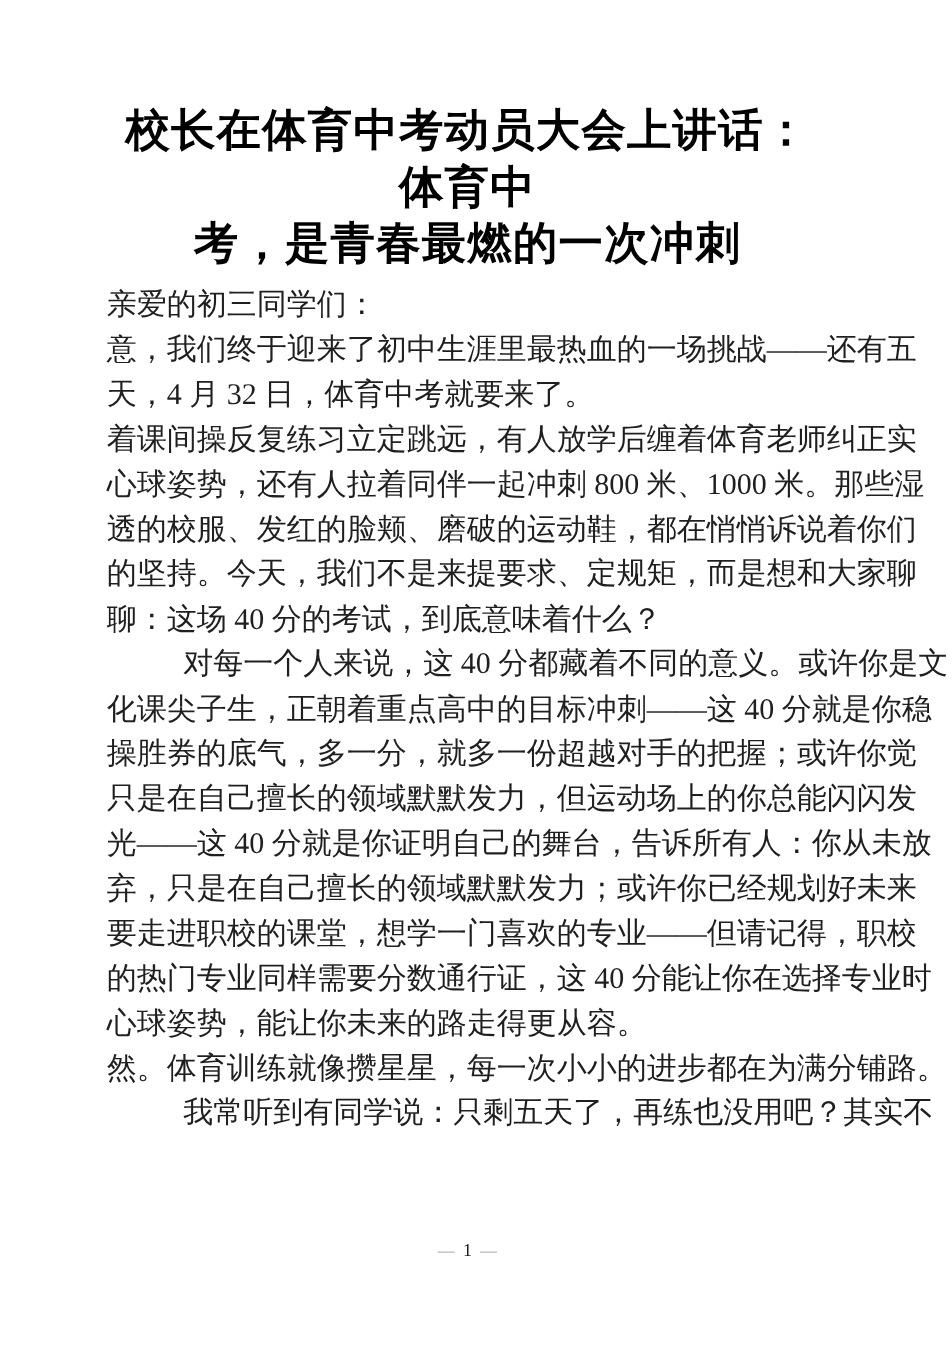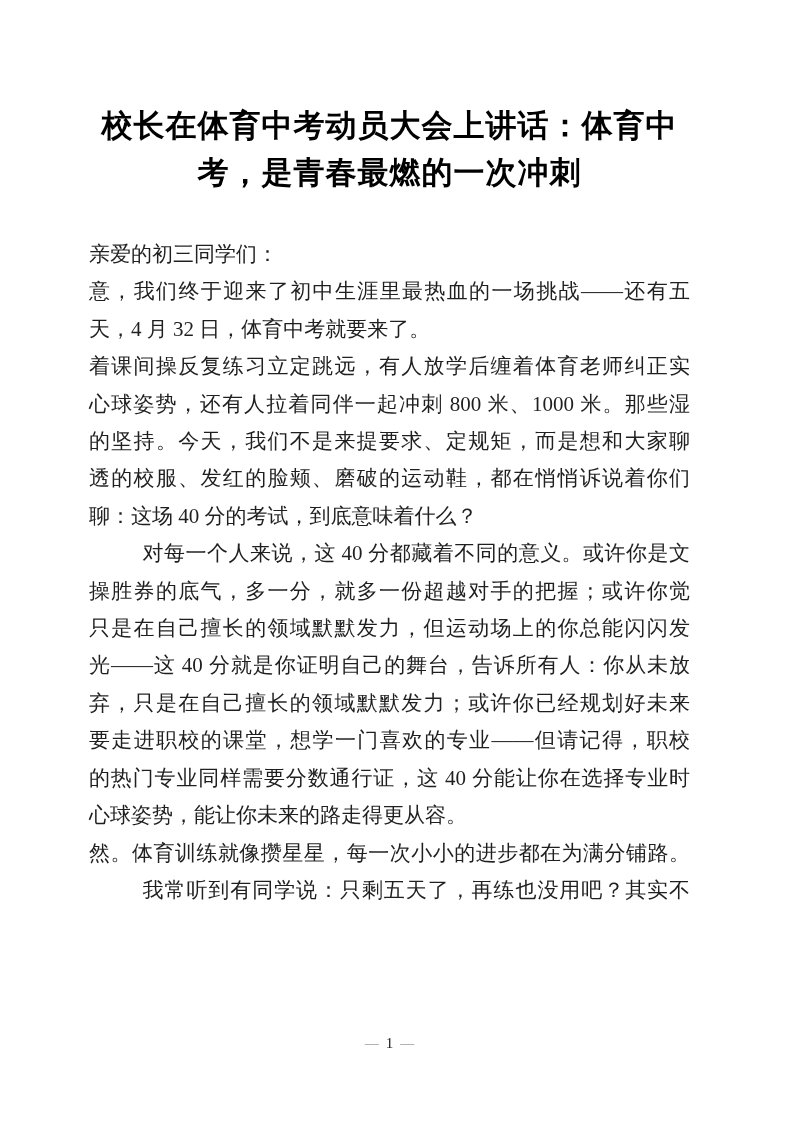--- a/index.html
+++ b/index.html
@@ -12,37 +12,37 @@
     width: 793px;
     height: 1122px;
     background: #ffffff;
     overflow: hidden;
     font-family: "Liberation Serif", "DejaVu Serif", serif;
     color: #1c1c1c;
   }
   .doc-title {
     position: absolute;
     left: 89px;
-    top: 102px;
+    top: 86px;
     width: 601px;
     margin: 0;
-    font-size: 31px;
+    font-size: 37px;
     line-height: 47px;
     font-weight: bold;
     letter-spacing: 1px;
     text-align: center;
     color: #000000;
   }
   .title-line { display: block; }
   .doc-body {
     position: absolute;
     left: 89px;
     top: 236px;
     width: 601px;
-    font-size: 21px;
+    font-size: 25px;
     line-height: 37.4px;
     color: #1f1f1f;
   }
   .line {
     text-align: justify;
     text-align-last: justify;
     text-justify: inter-character;
     white-space: nowrap;
   }
   .line.nofill {
@@ -76,24 +76,25 @@
     <span class="title-line">校长在体育中考动员大会上讲话：体育中</span>
     <span class="title-line">考，是青春最燃的一次冲刺</span>
   </h1>
 
   <div class="doc-body" id="body-lines">
       <div class="line nofill">亲爱的初三同学们：</div>
       <div class="line">意，我们终于迎来了初中生涯里最热血的一场挑战——还有五</div>
       <div class="line nofill">天，4 月 32 日，体育中考就要来了。</div>
       <div class="line">着课间操反复练习立定跳远，有人放学后缠着体育老师纠正实</div>
       <div class="line">心球姿势，还有人拉着同伴一起冲刺 800 米、1000 米。那些湿</div>
+      <div class="line">透的校服、发红的脸颊、磨破的运动鞋，都在悄悄诉说着你们</div>
       <div class="line">的坚持。今天，我们不是来提要求、定规矩，而是想和大家聊</div>
-      <div class="line">透的校服、发红的脸颊、磨破的运动鞋，都在悄悄诉说着你们</div>
       <div class="line nofill">聊：这场 40 分的考试，到底意味着什么？</div>
       <div class="line indent">对每一个人来说，这 40 分都藏着不同的意义。或许你是文</div>
+      <div class="line">化课尖子生，正朝着重点高中的目标冲刺——这 40 分就是你稳</div>
       <div class="line">操胜券的底气，多一分，就多一份超越对手的把握；或许你觉</div>
       <div class="line">只是在自己擅长的领域默默发力，但运动场上的你总能闪闪发</div>
       <div class="line">光——这 40 分就是你证明自己的舞台，告诉所有人：你从未放</div>
       <div class="line">弃，只是在自己擅长的领域默默发力；或许你已经规划好未来</div>
       <div class="line">要走进职校的课堂，想学一门喜欢的专业——但请记得，职校</div>
       <div class="line">的热门专业同样需要分数通行证，这 40 分能让你在选择专业时</div>
       <div class="line nofill">心球姿势，能让你未来的路走得更从容。</div>
       <div class="line">然。体育训练就像攒星星，每一次小小的进步都在为满分铺路。</div>
       <div class="line indent">我常听到有同学说：只剩五天了，再练也没用吧？其实不</div>
     </div>

